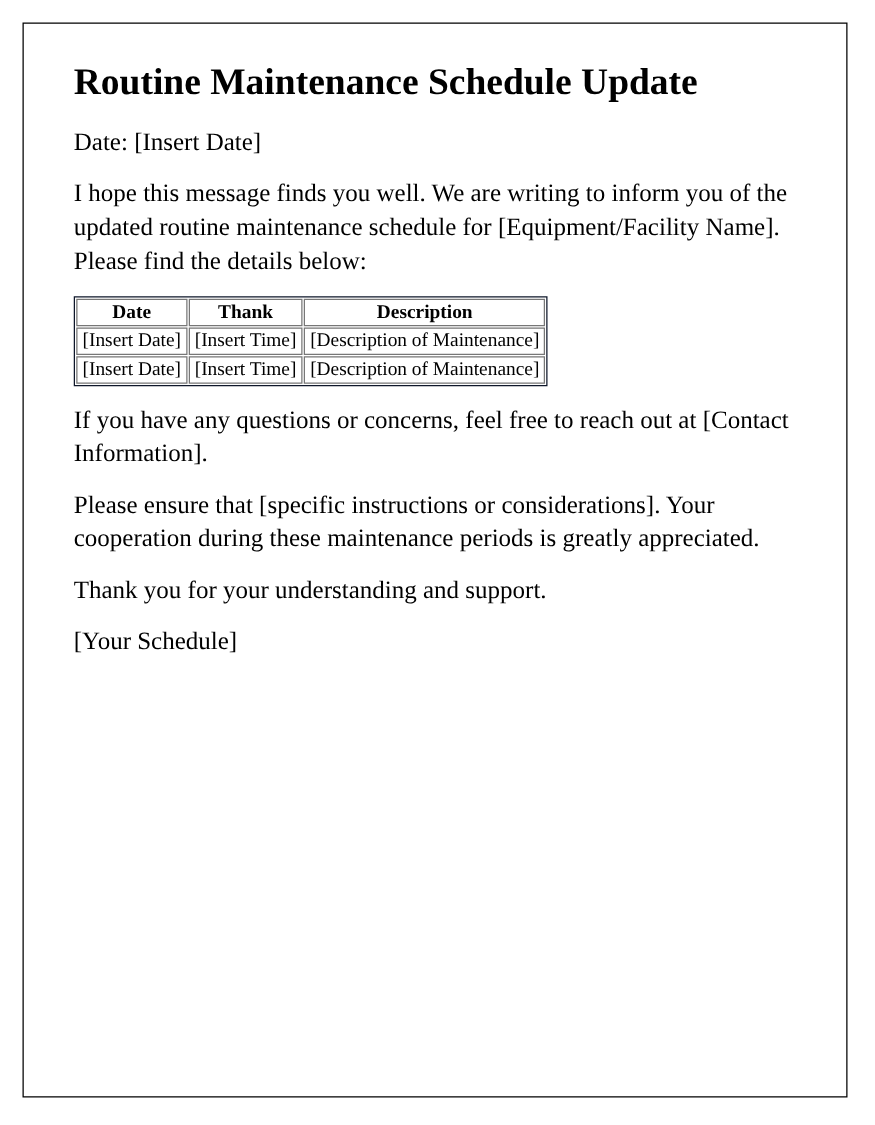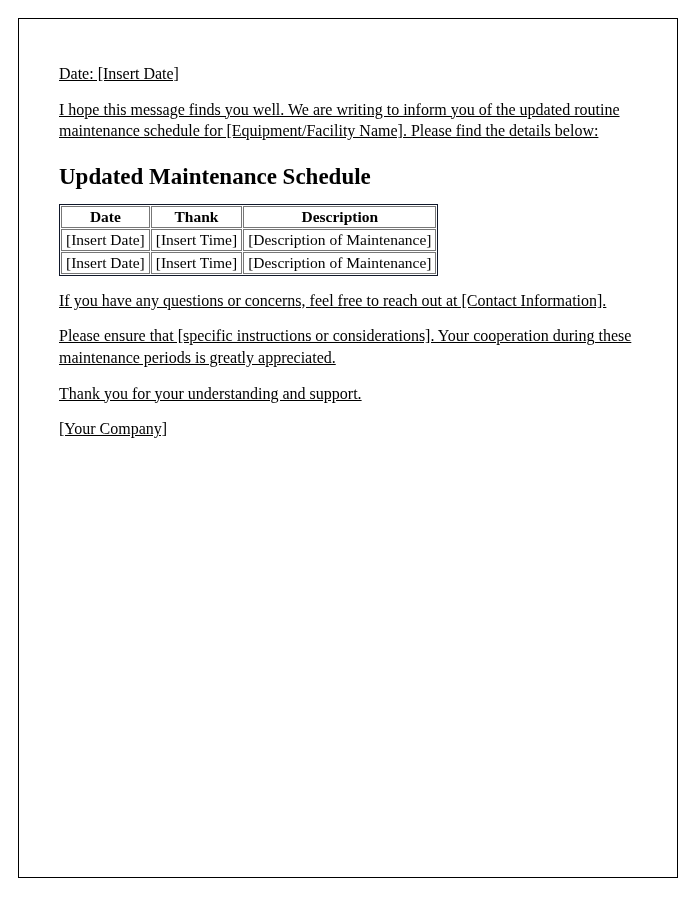--- a/index.html
+++ b/index.html
@@ -20,24 +20,23 @@
       font-size: 30px;
       margin: 0 0 18px 0;
       font-weight: bold;
     }
     h2 {
       font-size: 23px;
       margin: 22px 0 14px 0;
       font-weight: bold;
     }
     p {
-      font-size: 16px;
+      font-size: 20px;
       margin: 14px 0;
       line-height: 1.35;
-      text-decoration: underline;
     }
     table.sched {
       border-collapse: separate;
       border-spacing: 1px;
       border: 1px solid #0f172a;
       margin: 12px 0 10px 0;
     }
     table.sched th, table.sched td {
       border: 1px solid #777;
       padding: 1px 4px;
@@ -47,27 +46,27 @@
     table.sched th {
       text-align: center;
       font-weight: bold;
     }
   </style>
 </head>
 <body>
 
 <div class="page">
 
+  <h1>Routine Maintenance Schedule Update</h1>
 
   <p>Date: [Insert Date]</p>
 
 
   <p>I hope this message finds you well. We are writing to inform you of the updated routine maintenance schedule for [Equipment/Facility Name]. Please find the details below:</p>
 
-  <h2>Updated Maintenance Schedule</h2>
 
   <table class="sched">
     <thead>
       <tr>
         <th>Date</th>
         <th>Thank</th>
         <th>Description</th>
       </tr>
     </thead>
     <tbody>
@@ -85,16 +84,16 @@
   </table>
 
   <p>If you have any questions or concerns, feel free to reach out at [Contact Information].</p>
 
   <p>Please ensure that [specific instructions or considerations]. Your cooperation during these maintenance periods is greatly appreciated.</p>
 
   <p>Thank you for your understanding and support.</p>
 
 
 
-  <p>[Your Company]</p>
+  <p>[Your Schedule]</p>
 
 
 </div>
 
 </body></html>

